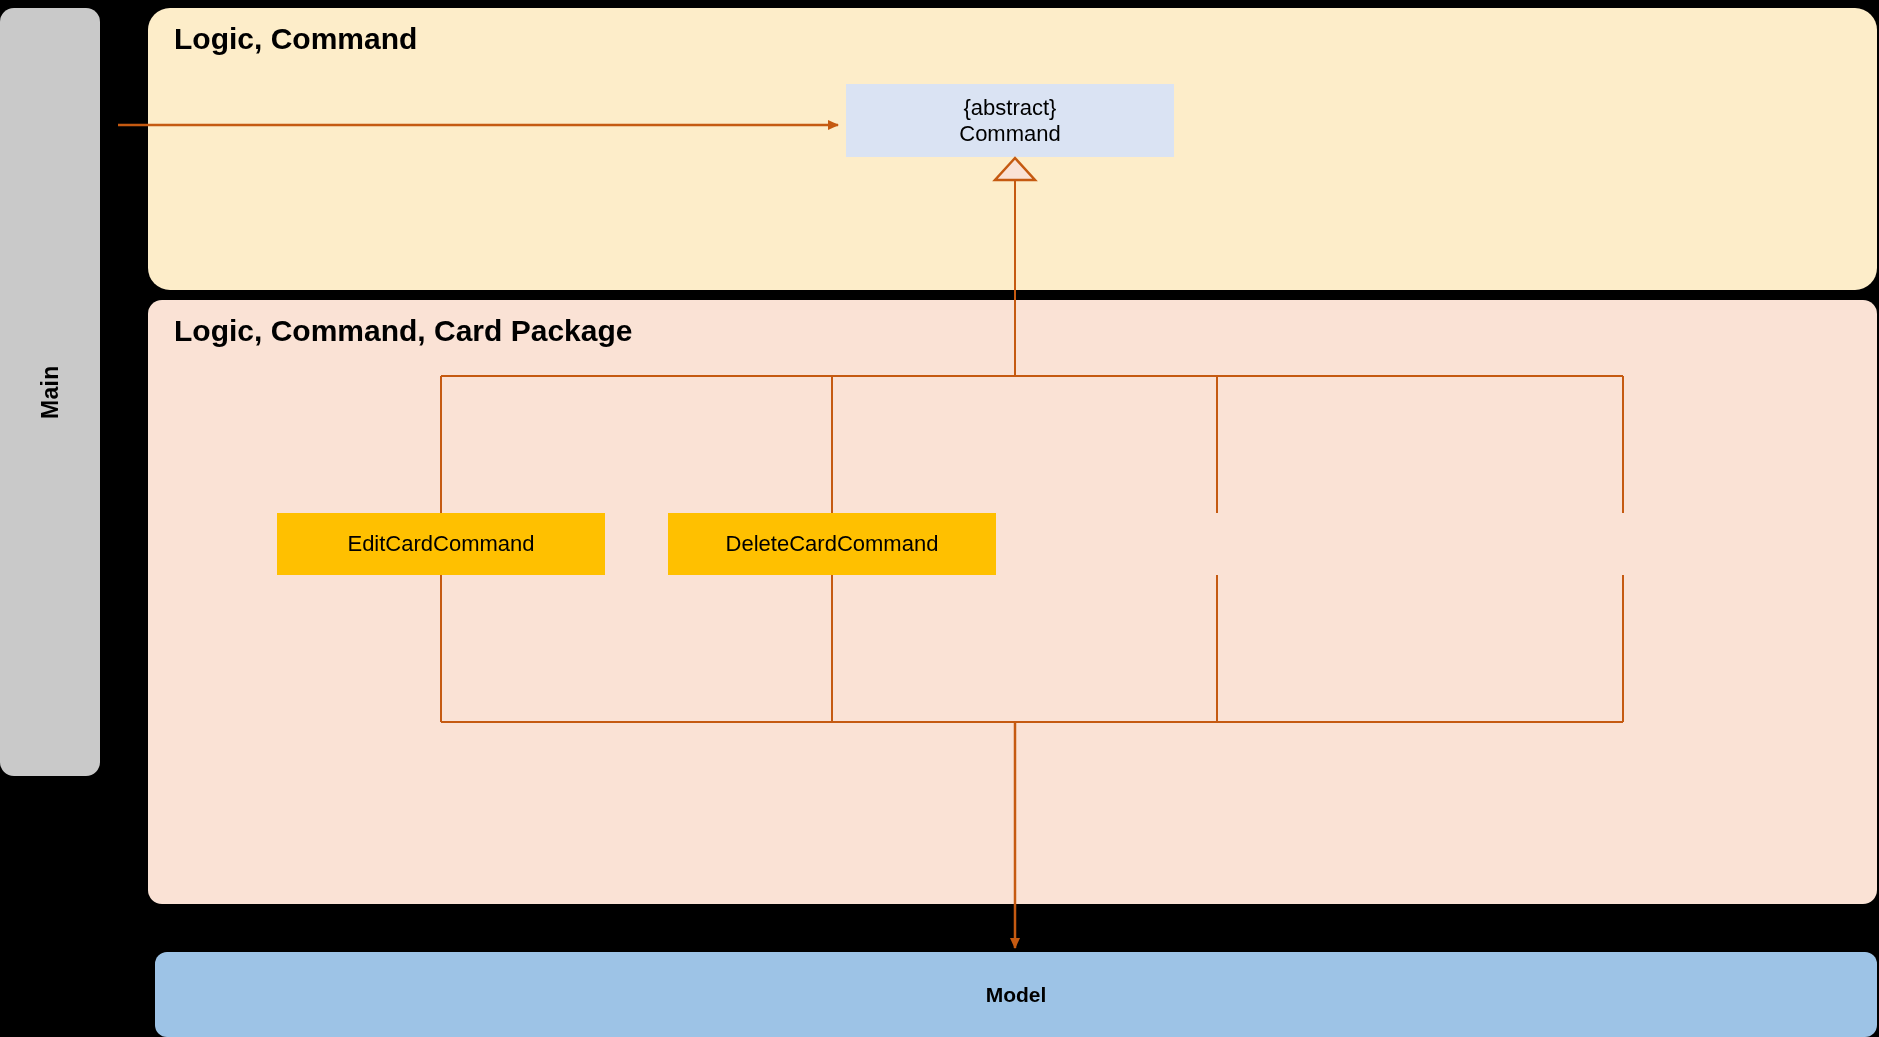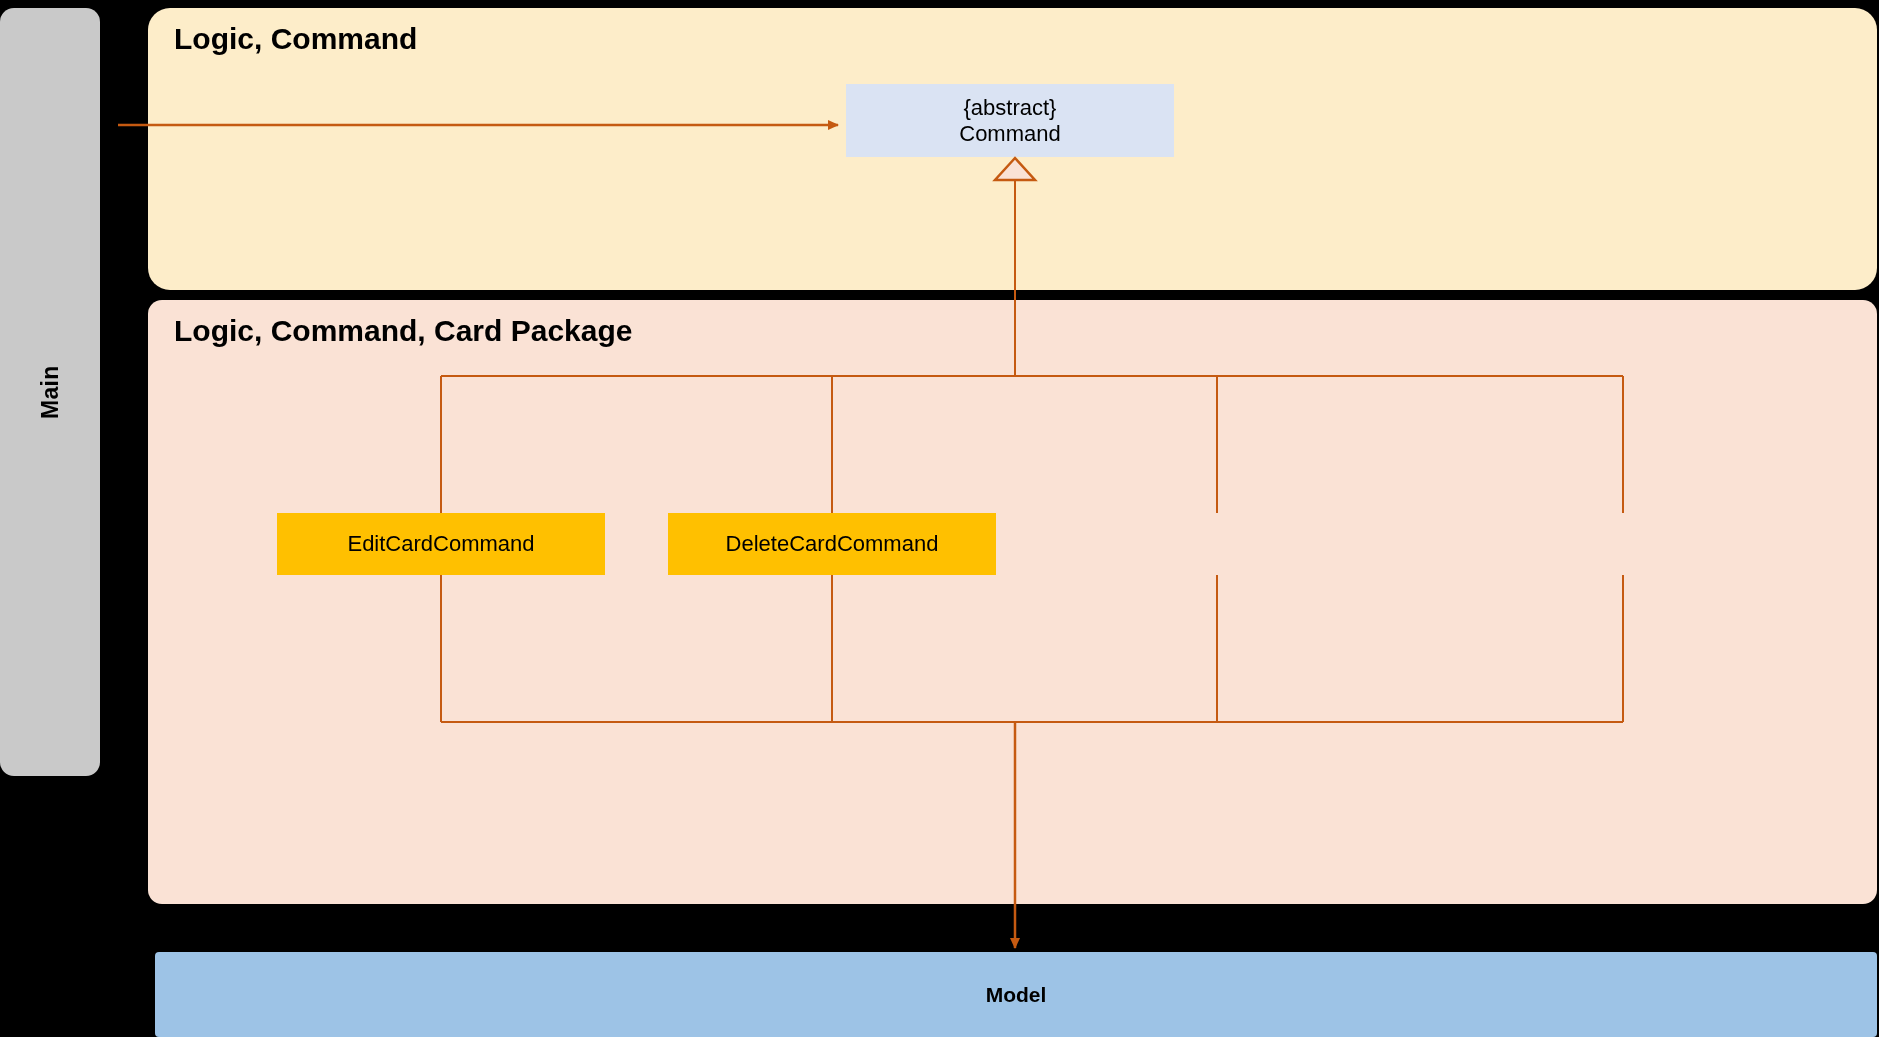--- a/index.html
+++ b/index.html
@@ -85,21 +85,21 @@
   }
 
   
   #model-box {
     position: absolute;
     left: 155px;
     top: 952px;
     width: 1722px;
     height: 85px;
     background: #9DC3E6;
-    border-radius: 4px;
+    border-radius: 12px;
   }
   #model-label {
     position: absolute;
     left: 0;
     top: 0;
     width: 100%;
     height: 100%;
     display: flex;
     align-items: center;
     justify-content: center;

